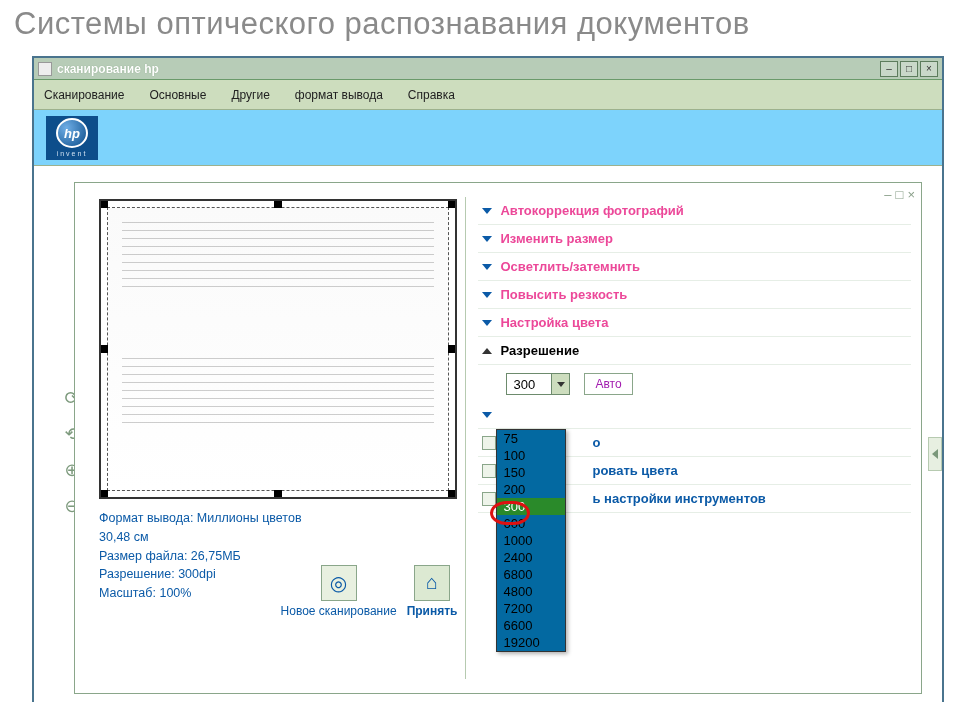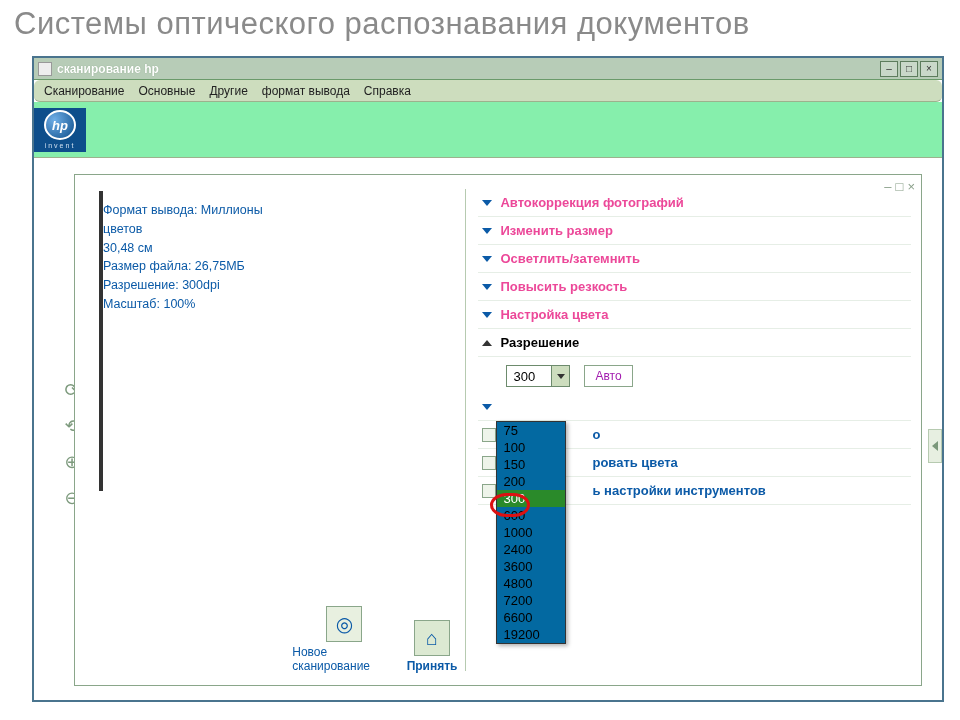--- a/index.html
+++ b/index.html
@@ -4,31 +4,31 @@
 <style>
   * { box-sizing: border-box; margin: 0; padding: 0; }
   body { font-family: Tahoma, Arial, sans-serif; font-size: 12px; background: #fff; width: 960px; height: 720px; position: relative; overflow: hidden; }
   .slide-title { color: #8a8a8a; font-size: 31px; font-weight: 400; padding: 6px 14px 2px 14px; letter-spacing: .5px; }
   .app-window { position: absolute; left: 32px; top: 56px; width: 912px; height: 646px; border: 2px solid #4a748e; background: #fff; }
   .title-bar { display: flex; align-items: center; background: #b7ccb7; height: 22px; padding: 0 4px; border-bottom: 1px solid #6a9a6a; }
   .title-bar .app-icon { width: 14px; height: 14px; background: #eee; border: 1px solid #999; margin-right: 5px; }
   .title-text { color: #fff; font-weight: bold; font-size: 12px; flex: 1; text-shadow: 0 0 1px #7a9a7a; }
   .win-btns { display: flex; gap: 2px; }
   .win-btn { width: 18px; height: 16px; background: #c9d8c9; border: 1px solid #5d7c5d; display: flex; align-items: center; justify-content: center; font-size: 10px; color: #333; cursor: pointer; }
-  .menu-bar { background: #cdddbe; height: 22px; display: flex; align-items: center; gap: 14px; padding: 0 10px; border-bottom: 1px solid #9db18d; border-radius: 6px; }
+  .menu-bar { background: #cdddbe; height: 30px; display: flex; align-items: center; gap: 25px; padding: 0 10px; border-bottom: 1px solid #9db18d; }
   .menu-item { color: #222; font-size: 12px; cursor: pointer; }
-  .hp-strip { background: #86efac; height: 56px; display: flex; align-items: center; border-bottom: 1px solid #9db18d; }
+  .hp-strip { background: #7dd3fc; height: 56px; display: flex; align-items: center; padding-left: 12px; border-bottom: 1px solid #9db18d; }
   .hp-logo { width: 52px; height: 44px; background: #0d4e8b; display: flex; flex-direction: column; align-items: center; justify-content: center; }
   .hp-logo .ball { width: 32px; height: 30px; border-radius: 50%; background: radial-gradient(circle at 30% 30%, #6faee6, #0d4e8b); border: 2px solid #fff; display:flex; align-items:center; justify-content:center; color:#fff; font-style:italic; font-weight:bold; font-size:13px; }
   .hp-logo .inv { color: #cfe0f0; font-size: 7px; letter-spacing: 2px; margin-top: 2px; }
   .workspace { position: relative; background: #fff; height: calc(100% - 100px); padding: 16px 20px 14px 40px; }
   .panel-frame { border: 1px solid #8aa68a; background: #fff; width: 100%; height: 100%; position: relative; display: flex; padding: 8px 6px 8px 8px; }
   .panel-ctrl { position: absolute; top: 4px; right: 6px; display: flex; gap: 4px; color: #8aa08a; font-size: 13px; }
   .panel-ctrl span { cursor: pointer; }
-  .left-pane { width: 46%; display: flex; flex-direction: row; padding: 8px 6px 4px 16px; }
+  .left-pane { width: 46%; display: flex; flex-direction: column; padding: 8px 6px 4px 16px; }
   .preview { border: 2px solid #333; height: 300px; background: #fff; position: relative; overflow: hidden; }
   .preview .page { position:absolute; inset:6px; border: 1px dashed #555; background: linear-gradient(#fafafa,#fff); }
   .preview .handle { position:absolute; width:8px; height:8px; background:#000; }
   .handle.tl{top:-1px;left:-1px}.handle.tc{top:-1px;left:50%;margin-left:-4px}.handle.tr{top:-1px;right:-1px}
   .handle.ml{top:50%;left:-1px;margin-top:-4px}.handle.mr{top:50%;right:-1px;margin-top:-4px}
   .handle.bl{bottom:-1px;left:-1px}.handle.bc{bottom:-1px;left:50%;margin-left:-4px}.handle.br{bottom:-1px;right:-1px}
   .preview .txt { position:absolute; left:14px; right:14px; height:1px; background: rgba(60,60,60,.25); }
   .side-tools { position:absolute; left:26px; top:220px; display:flex; flex-direction:column; gap:12px; }
   .side-tools .ticon { width:24px; height:24px; color:#7d9a7d; display:flex; align-items:center; justify-content:center; font-size:18px; cursor:pointer; }
   .info-block { margin-top: 10px; font-size: 12.5px; color: #0b5aa7; line-height: 1.5; }
@@ -220,21 +220,21 @@
 
         <div class="dropdown-list" id="ddl">
             <div class="opt">75</div>
             <div class="opt">100</div>
             <div class="opt">150</div>
             <div class="opt">200</div>
             <div class="opt sel">300</div>
             <div class="opt">600</div>
             <div class="opt">1000</div>
             <div class="opt">2400</div>
-            <div class="opt">3600</div>
+            <div class="opt">6800</div>
             <div class="opt">4800</div>
             <div class="opt">7200</div>
             <div class="opt">6600</div>
             <div class="opt">19200</div>
           </div>
         <div class="red-circle" style="left:22px; top:310px;"></div>
       </div>
 
     </div>
     <div class="right-handle"></div>

